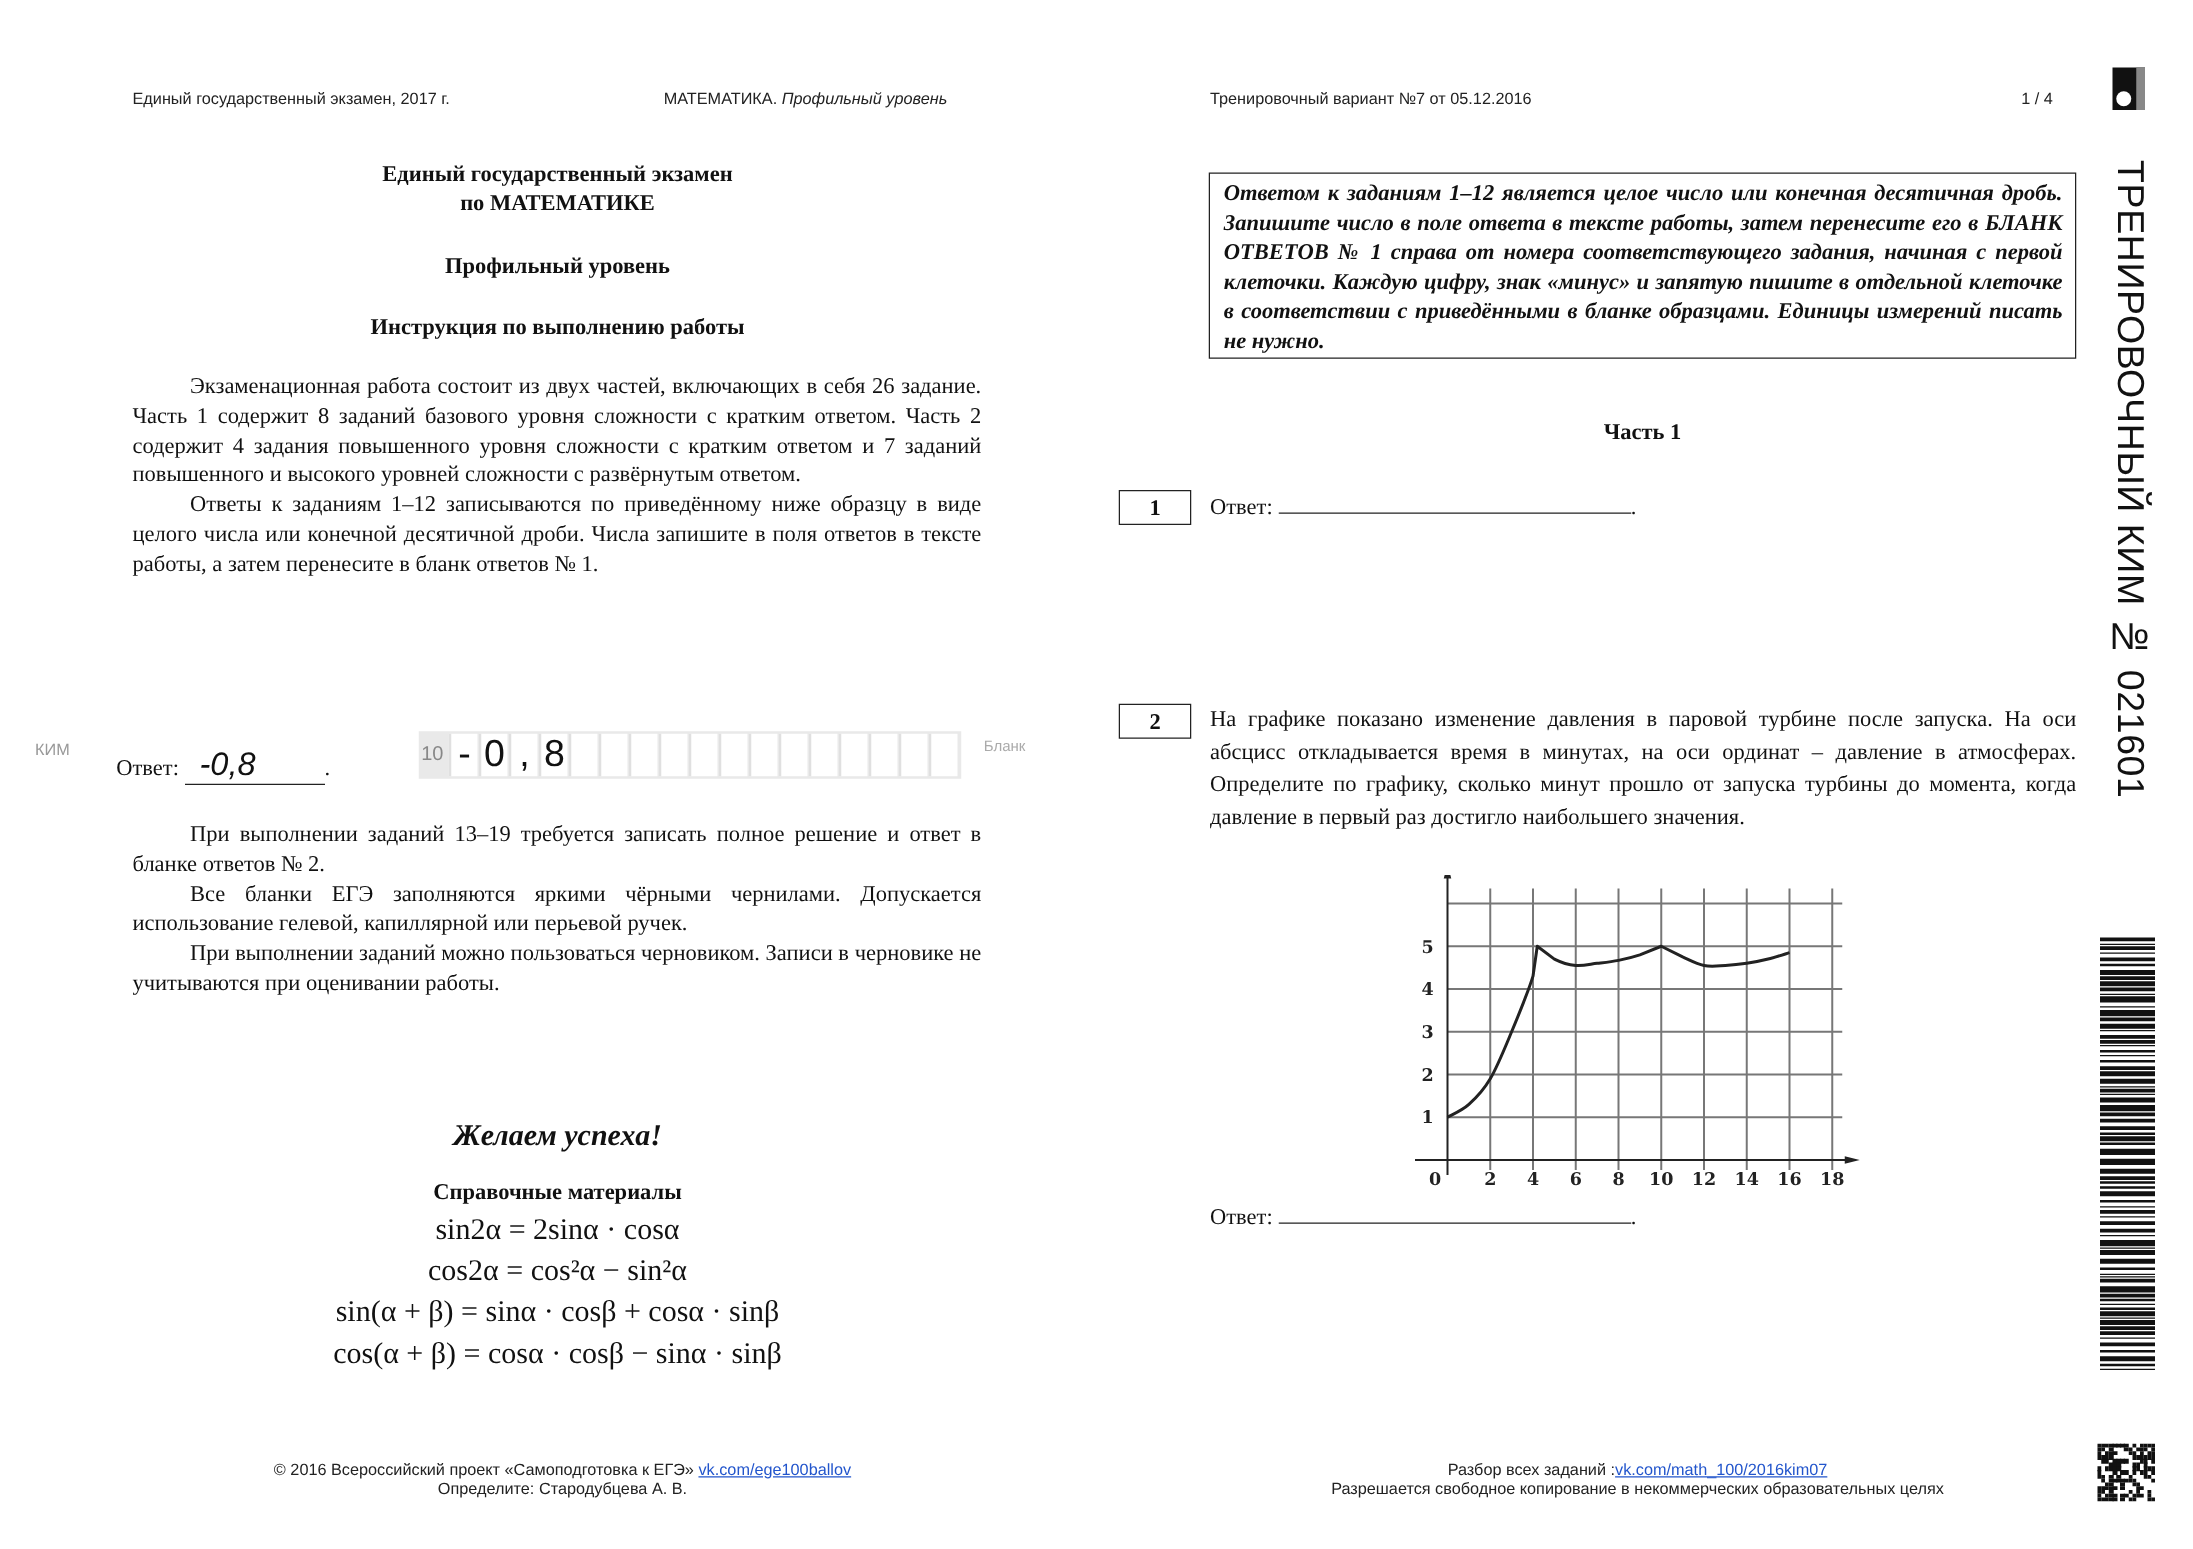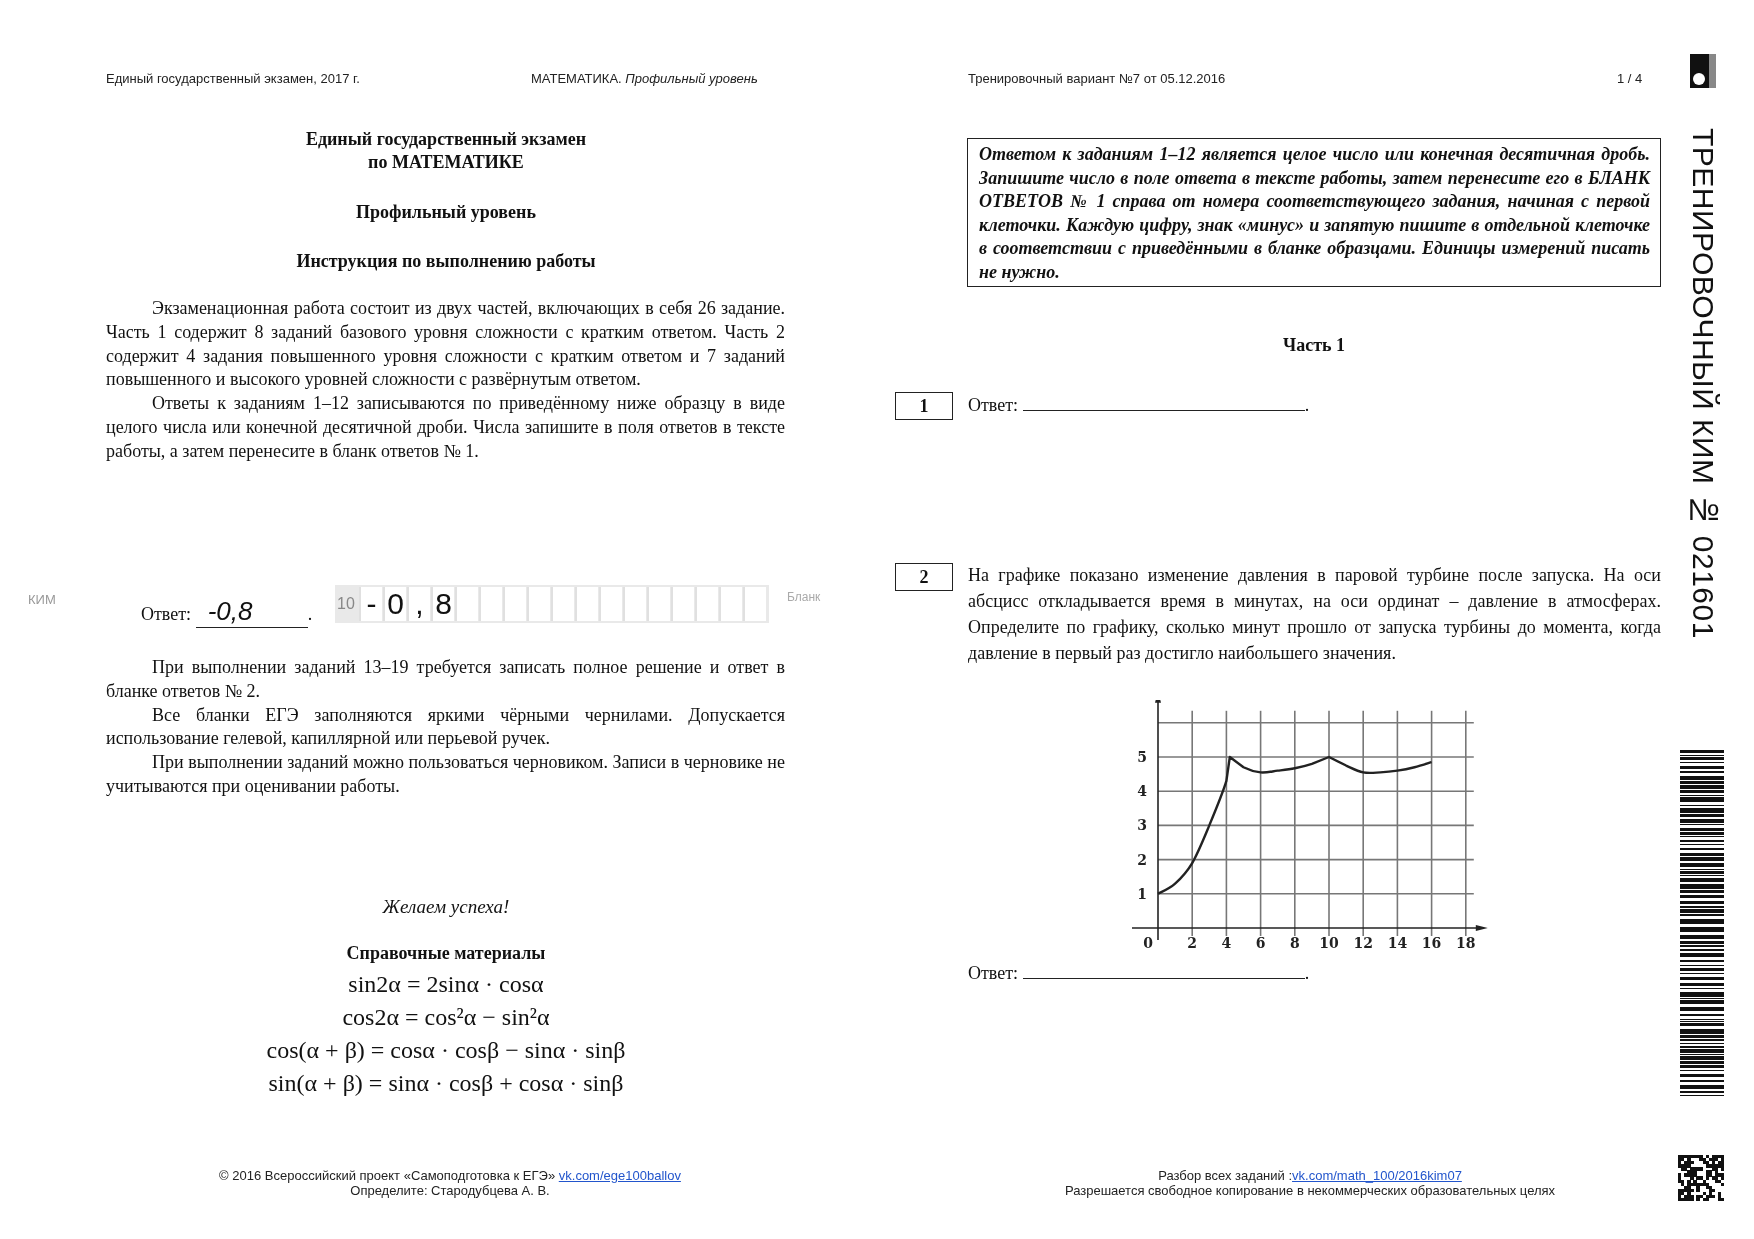--- a/index.html
+++ b/index.html
@@ -45,21 +45,21 @@
 </div>
 <div class="abs center title" style="left:106px; top:201px; width:680px;">Профильный уровень</div>
 <div class="abs center title" style="left:106px; top:250px; width:680px;">Инструкция по выполнению работы</div>
 
 <div class="abs para" style="left:106px; top:297px; width:679px;">
   <p>Экзаменационная работа состоит из двух частей, включающих в себя 26 задание. Часть 1 содержит 8 заданий базового уровня сложности с кратким ответом. Часть 2 содержит 4 задания повышенного уровня сложности с кратким ответом и 7 заданий повышенного и высокого уровней сложности с развёрнутым ответом.</p>
   <p>Ответы к заданиям 1–12 записываются по приведённому ниже образцу в виде целого числа или конечной десятичной дроби. Числа запишите в поля ответов в тексте работы, а затем перенесите в бланк ответов № 1.</p>
 </div>
 
 <div class="abs" style="left:28px; top:592px; font-family:'Liberation Sans',sans-serif; font-size:13px; color:#999;">КИМ</div>
-<div class="abs" style="left:93px; top:596px; font-size:18px;margin-left:48px;">
+<div class="abs" style="left:93px; top:596px; font-size:18px;">
   <span>Ответ:</span>
   <span style="display:inline-block; width:100px; border-bottom:1.3px solid #222; font-family:'Liberation Sans',sans-serif; font-style:italic; font-size:26px; padding-left:12px;">-0,8</span><span>.</span>
 </div>
 <div class="abs grid-cells" style="left:335px; top:585px; width:430px;">
   <div style="width:22px; font-family:'Liberation Sans',sans-serif; font-size:16px; color:#888;">10</div>
   <div id="blank-cells" style="display:flex;">
       <div class="cell">-</div>
       <div class="cell">0</div>
       <div class="cell">,</div>
       <div class="cell">8</div>
@@ -79,27 +79,27 @@
     </div>
 </div>
 <div class="abs" style="left:787px; top:590px; font-family:'Liberation Sans',sans-serif; font-size:12px; color:#aaa;">Бланк</div>
 
 <div class="abs para" style="left:106px; top:656px; width:679px;">
   <p>При выполнении заданий 13–19 требуется записать полное решение и ответ в бланке ответов № 2.</p>
   <p>Все бланки ЕГЭ заполняются яркими чёрными чернилами. Допускается использование гелевой, капиллярной или перьевой ручек.</p>
   <p>При выполнении заданий можно пользоваться черновиком. Записи в черновике не учитываются при оценивании работы.</p>
 </div>
 
-<div class="abs center" style="left:106px; top:896px; width:680px; font-size:19px; font-weight:normal; font-style:italic;">Желаем успеха!</div>
+<div class="abs center" style="left:106px; top:896px; width:680px; font-size:24px; font-weight:bold; font-style:italic;">Желаем успеха!</div>
 <div class="abs center title" style="left:106px; top:942px; width:680px;">Справочные материалы</div>
 <div class="abs" style="left:106px; top:968px; width:680px;">
   <div class="formula">sin2α = 2sinα · cosα</div>
   <div class="formula">cos2α = cos²α − sin²α</div>
+  <div class="formula">sin(α + β) = sinα · cosβ + cosα · sinβ</div>
   <div class="formula">cos(α + β) = cosα · cosβ − sinα · sinβ</div>
-  <div class="formula">sin(α + β) = sinα · cosβ + cosα · sinβ</div>
 </div>
 
 <div class="abs boxed" style="left:967px; top:138px; width:671px;">Ответом к заданиям 1–12 является целое число или конечная десятичная дробь. Запишите число в поле ответа в тексте работы, затем перенесите его в БЛАНК ОТВЕТОВ № 1 справа от номера соответствующего задания, начиная с первой клеточки. Каждую цифру, знак «минус» и запятую пишите в отдельной клеточке в соответствии с приведёнными в бланке образцами. Единицы измерений писать не нужно.</div>
 <div class="abs center title" style="left:967px; top:334px; width:694px;">Часть 1</div>
 
 <div class="abs num-box" style="left:895px; top:392px;">1</div>
 <div class="abs task" style="left:968px; top:392px; width:693px;">
   <div>
     <span>Ответ:</span>
     <span class="answer-line"></span><span>.</span>

